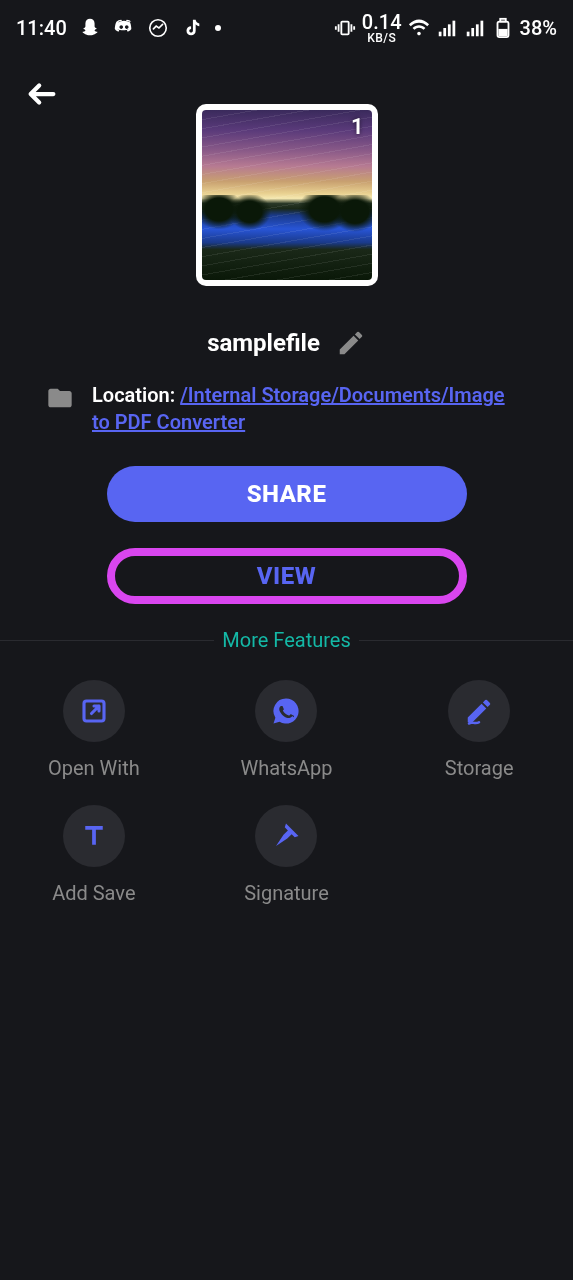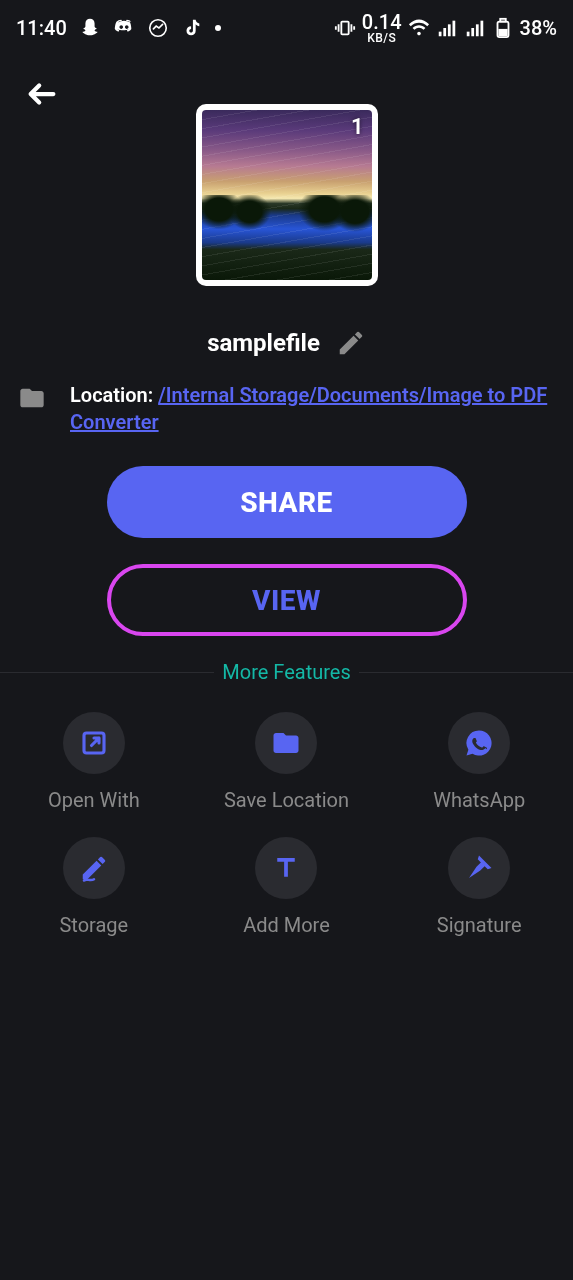--- a/index.html
+++ b/index.html
@@ -95,53 +95,53 @@
   .filename {
     font-size: 24px;
     font-weight: 700;
   }
   .edit-icon { width: 30px; height: 30px; color: #8a8a8a; cursor: pointer; }
 
   
   .location-row {
     display: flex;
     align-items: flex-start;
-    gap: 24px;
-    padding: 0 18px;
+    gap: 18px;
+    padding: 0 46px;
     margin-top: 24px;
     font-size: 20px;
     font-weight: 600;
     line-height: 1.35;
   }
   .folder-icon { width: 28px; height: 28px; color: #8a8a8a; flex-shrink: 0; margin-top: 2px; }
   .location-label { color: #fff; }
   .location-link { color: #5865f2; text-decoration: underline; cursor: pointer; }
 
   
   .btn-col {
     display: flex;
     flex-direction: column;
     align-items: center;
     gap: 26px;
     margin-top: 30px;
   }
   .btn {
     width: 360px;
-    height: 72px;
+    height: 56px;
     border-radius: 36px;
     display: flex;
     align-items: center;
     justify-content: center;
-    font-size: 28px;
+    font-size: 24px;
     font-weight: 800;
     letter-spacing: 0.5px;
     cursor: pointer;
   }
   .btn-primary { background: #5865f2; color: #fff; }
-  .btn-outline { background: transparent; color: #5865f2; border: 4px solid #d946ef; }
+  .btn-outline { background: transparent; color: #5865f2; border: 8px solid #d946ef; }
 
   
   .sep-row {
     display: flex;
     align-items: center;
     margin-top: 24px;
   }
   .sep-line { flex: 1; height: 1px; background: #2a2b30; }
   .sep-text { color: #14b8a6; font-size: 20px; padding: 0 8px; }
 
@@ -296,28 +296,20 @@
   <div class="feature-item">
     <div class="feature-circle">
       <svg viewBox="0 0 24 24" fill="none" stroke="currentColor" stroke-width="2.5" stroke-linecap="round" stroke-linejoin="round">
           <rect x="4" y="4" width="16" height="16" rx="2"></rect>
           <path d="M10 14l6-6M12 8h4v4"></path>
         </svg>
     </div>
     <span class="feature-label">Open With</span>
   </div>
 
-  <div class="feature-item">
-    <div class="feature-circle">
-      <svg viewBox="0 0 24 24" fill="currentColor">
-          <path d="M10 4H4c-1.1 0-2 .9-2 2v12c0 1.1.9 2 2 2h16c1.1 0 2-.9 2-2V8c0-1.1-.9-2-2-2h-8l-2-2z"></path>
-        </svg>
-    </div>
-    <span class="feature-label">Save Location</span>
-  </div>
 
   <div class="feature-item">
     <div class="feature-circle">
       <svg viewBox="0 0 24 24" fill="currentColor">
           <path d="M12 2a10 10 0 00-8.5 15.3L2 22l4.8-1.5A10 10 0 1012 2zm5 14c-.3.8-1.5 1.4-2.3 1.5-.6.1-1.4.1-2.2-.2-2.8-.9-4.6-3.8-4.8-4-.1-.2-1.1-1.5-1.1-2.8s.7-2 1-2.3c.2-.2.5-.3.7-.3h.5c.2 0 .4 0 .6.5l.8 2c.1.2 0 .4-.1.5l-.4.5c-.1.2-.2.3 0 .6.2.3.9 1.4 1.9 2.2 1.3 1 2.3 1.3 2.6 1.4.2.1.4 0 .5-.1l.7-.8c.2-.2.4-.2.6-.1l1.9.9c.2.1.4.2.4.3.1.2.1.8-.3 1.2z"></path>
         </svg>
     </div>
     <span class="feature-label">WhatsApp</span>
   </div>
 
@@ -330,21 +322,21 @@
     </div>
     <span class="feature-label">Storage</span>
   </div>
 
   <div class="feature-item">
     <div class="feature-circle">
       <svg viewBox="0 0 24 24" fill="currentColor">
           <path d="M5 4v3h5.5v12h3V7H19V4H5z"></path>
         </svg>
     </div>
-    <span class="feature-label">Add More</span>
+    <span class="feature-label">Add Save</span>
   </div>
 
   <div class="feature-item">
     <div class="feature-circle">
       <svg viewBox="0 0 24 24" fill="currentColor">
           <path d="M12 2l-1 3 2.5 2.5L10 11l-6 9 9-6 3.5-3.5L19 13l3-1-10-10z"></path>
         </svg>
     </div>
     <span class="feature-label">Signature</span>
   </div>

